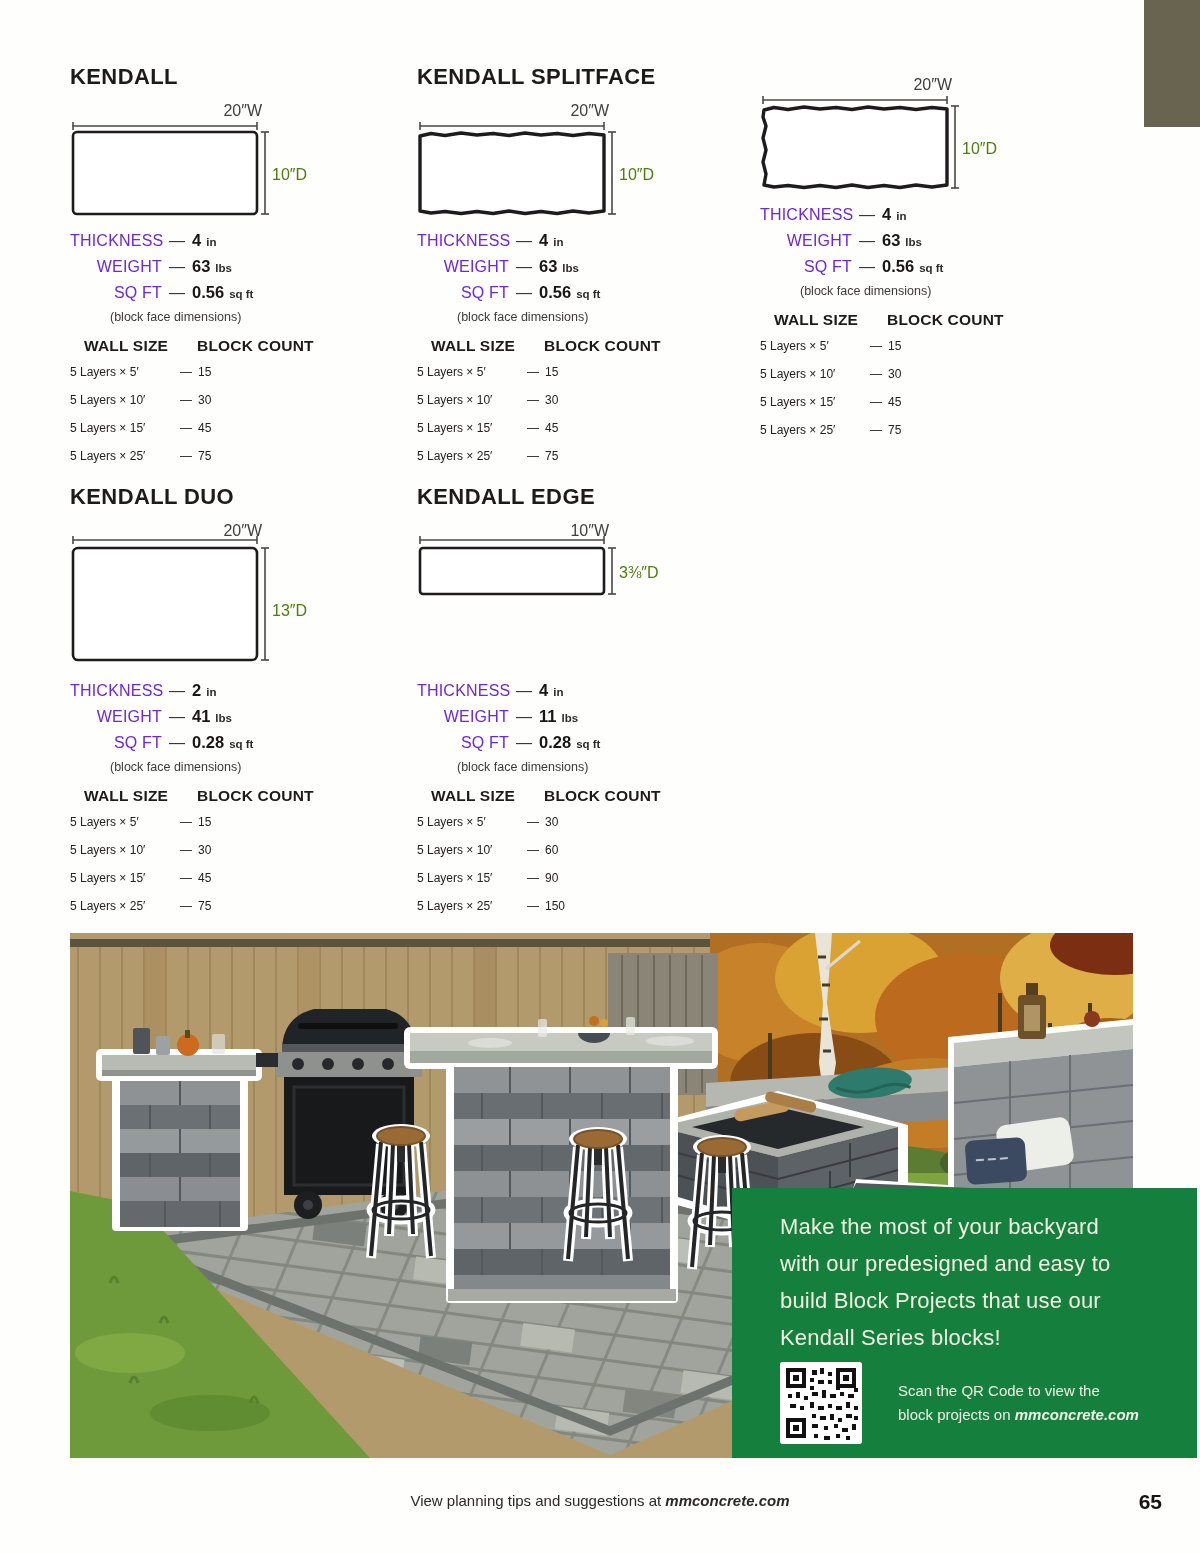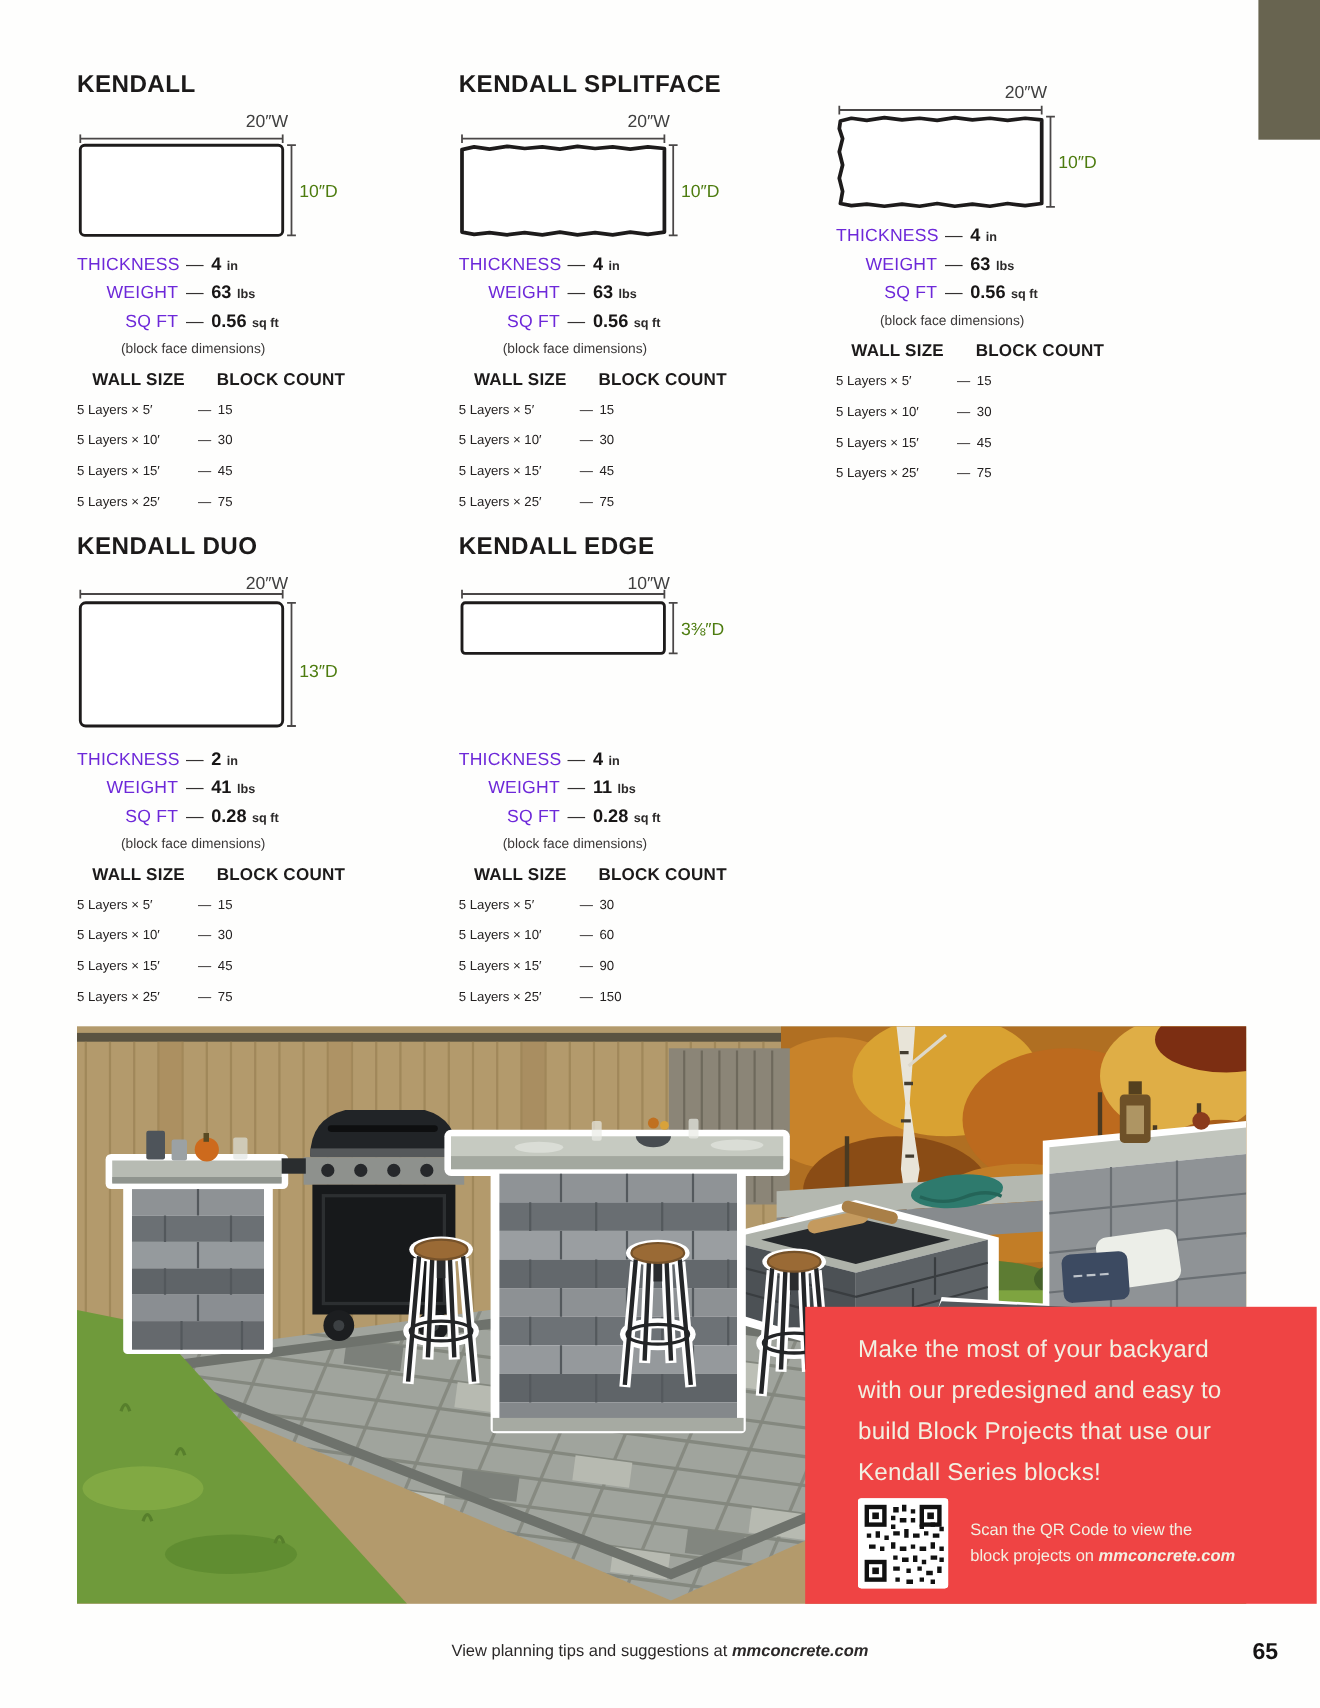--- a/index.html
+++ b/index.html
@@ -29,25 +29,25 @@
   .spec-note{font-size:12.5px;color:#3c3939;margin-left:40px}
   .walltable{margin-top:13px}
   .wt-header{display:flex;font-weight:bold;font-size:15.5px;letter-spacing:.2px;margin-bottom:9px;color:#1c1a1a}
   .wt-h1{width:112px;text-align:center;flex:none}
   .wt-h2{margin-left:15px}
   .wt-row{display:flex;font-size:12px;line-height:16px;margin-bottom:12px;color:#242121}
   .wt-size{width:104px;flex:none}
   .wt-dash{width:24px;flex:none;text-align:center}
   .photo{position:absolute;left:70px;top:933px;width:1063px;height:525px;overflow:hidden;background:#b39a6c}
   .photo svg{display:block;width:100%;height:100%}
-  .promo{position:absolute;left:732px;top:1188px;width:465px;height:270px;background:#ef4444;color:#f2f0e2;padding:26px 0 16px 48px;box-sizing:border-box}
+  .promo{position:absolute;left:732px;top:1188px;width:465px;height:270px;background:#15803d;color:#f2f0e2;padding:26px 0 16px 48px;box-sizing:border-box}
   .promo-line{margin:0 0 11px;font-size:22px;line-height:26px;letter-spacing:.2px;white-space:nowrap}
   .qr-row{display:flex;align-items:center;margin-top:2px}
   .qr{flex:none;background:#fff;border-radius:3px}
-  .qr-captions{margin-left:20px;font-size:15px;line-height:24px;white-space:nowrap}
+  .qr-captions{margin-left:36px;font-size:15px;line-height:24px;white-space:nowrap}
   .site{font-weight:bold;font-style:italic}
   .footer{position:absolute;left:0;top:1492px;width:100%;text-align:center;font-size:15px;color:#2b2828}
   .pagenum{position:absolute;right:38px;top:1490px;font-size:21px;font-weight:bold;color:#161414}
 </style>
 </head>
 <body>
 
 <div class="tab"></div>
 
 <section class="card c1">

